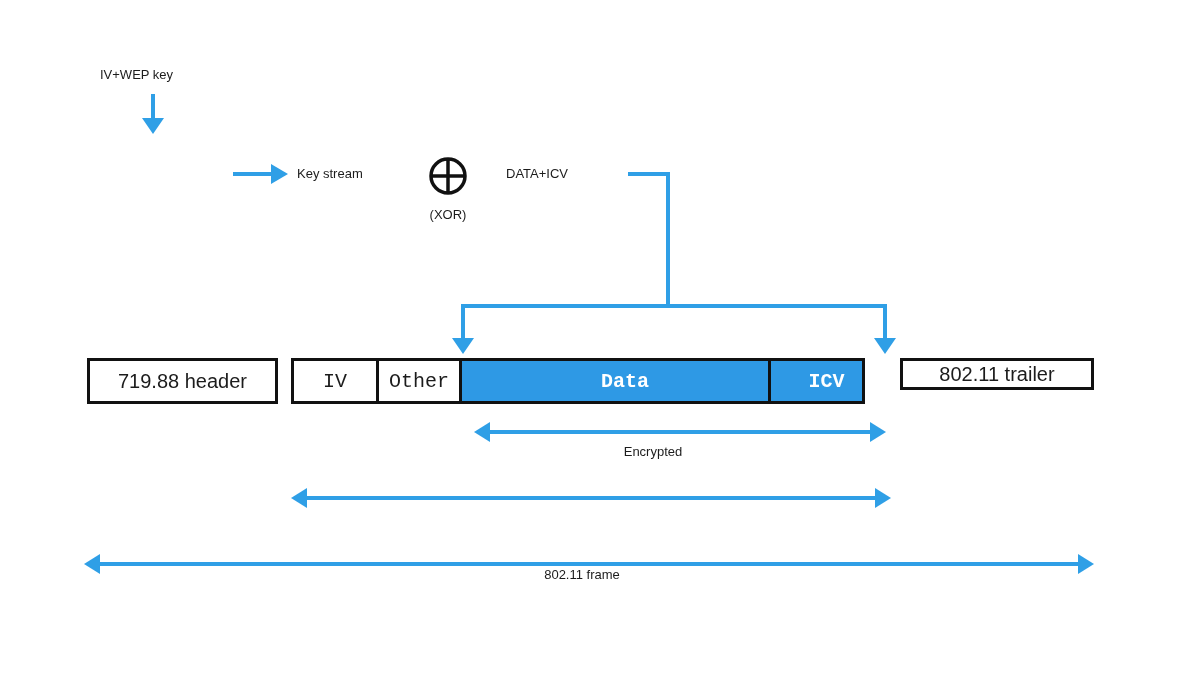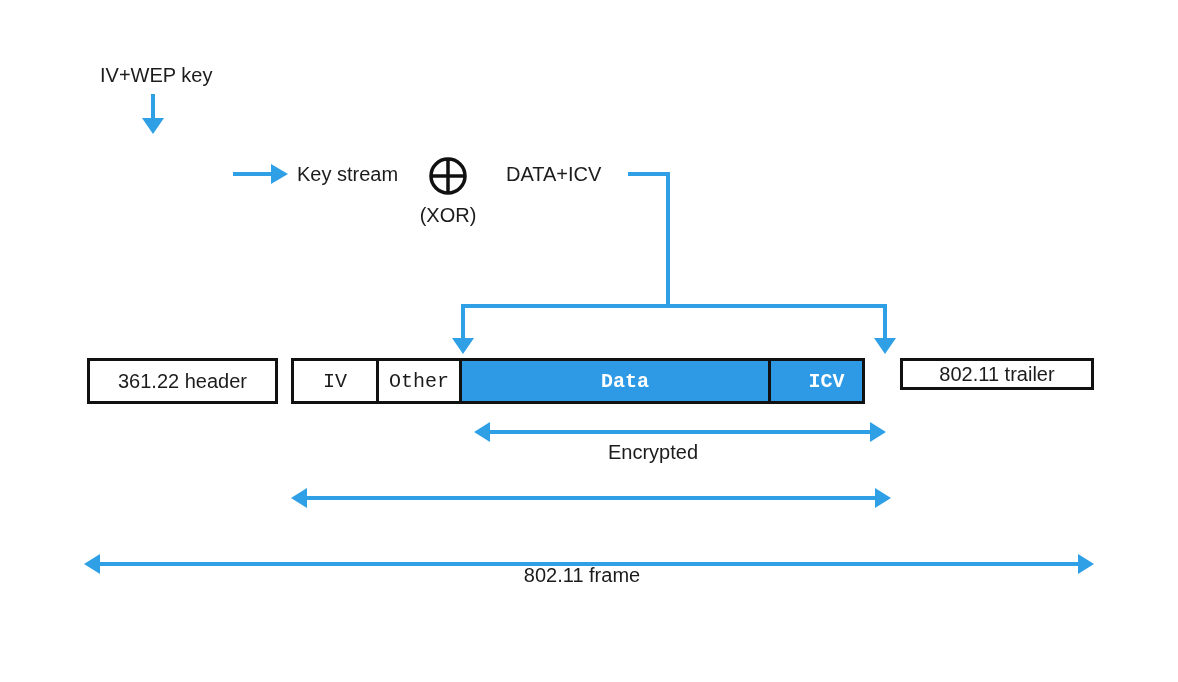--- a/index.html
+++ b/index.html
@@ -15,21 +15,21 @@
     background:#ffffff;
     font-family:"Liberation Sans", sans-serif;
     color:var(--ink);
     overflow:hidden;
   }
   .lines{position:absolute;left:0;top:0;pointer-events:none;}
   .lines .blue{stroke:var(--accent);stroke-width:4;fill:none;}
   .lines .bluehead{fill:var(--accent);stroke:none;}
   .lines .xor{stroke:var(--border);stroke-width:3.5;fill:none;}
 
-  .label{position:absolute;font-size:20px;line-height:22px;white-space:nowrap;}
+  .label{position:absolute;font-size:13px;line-height:22px;white-space:nowrap;}
   .label.center{text-align:center;}
 
   .box{
     position:absolute;box-sizing:border-box;
     border:3px solid var(--border);
     background:#ffffff;
     display:flex;align-items:center;justify-content:center;
     font-size:20px;
   }
   .prng-box{left:86px;top:143px;width:136px;height:62px;}
@@ -107,21 +107,21 @@
   <div class="label" style="left:100px;top:64px;">IV+WEP key</div>
 
 
   <div class="label" style="left:297px;top:163px;">Key stream</div>
 
   <div class="label center" style="left:398px;top:204px;width:100px;">(XOR)</div>
 
   <div class="label" style="left:506px;top:163px;">DATA+ICV</div>
 
   <div class="box hdr-box">
-    <span>361.22 header</span>
+    <span>719.88 header</span>
   </div>
 
   <div class="frame-group">
     <div class="field f-iv">
       <span>IV</span>
     </div>
     <div class="field f-other">
       <span>Other</span>
     </div>
     <div class="field f-data encrypted">

